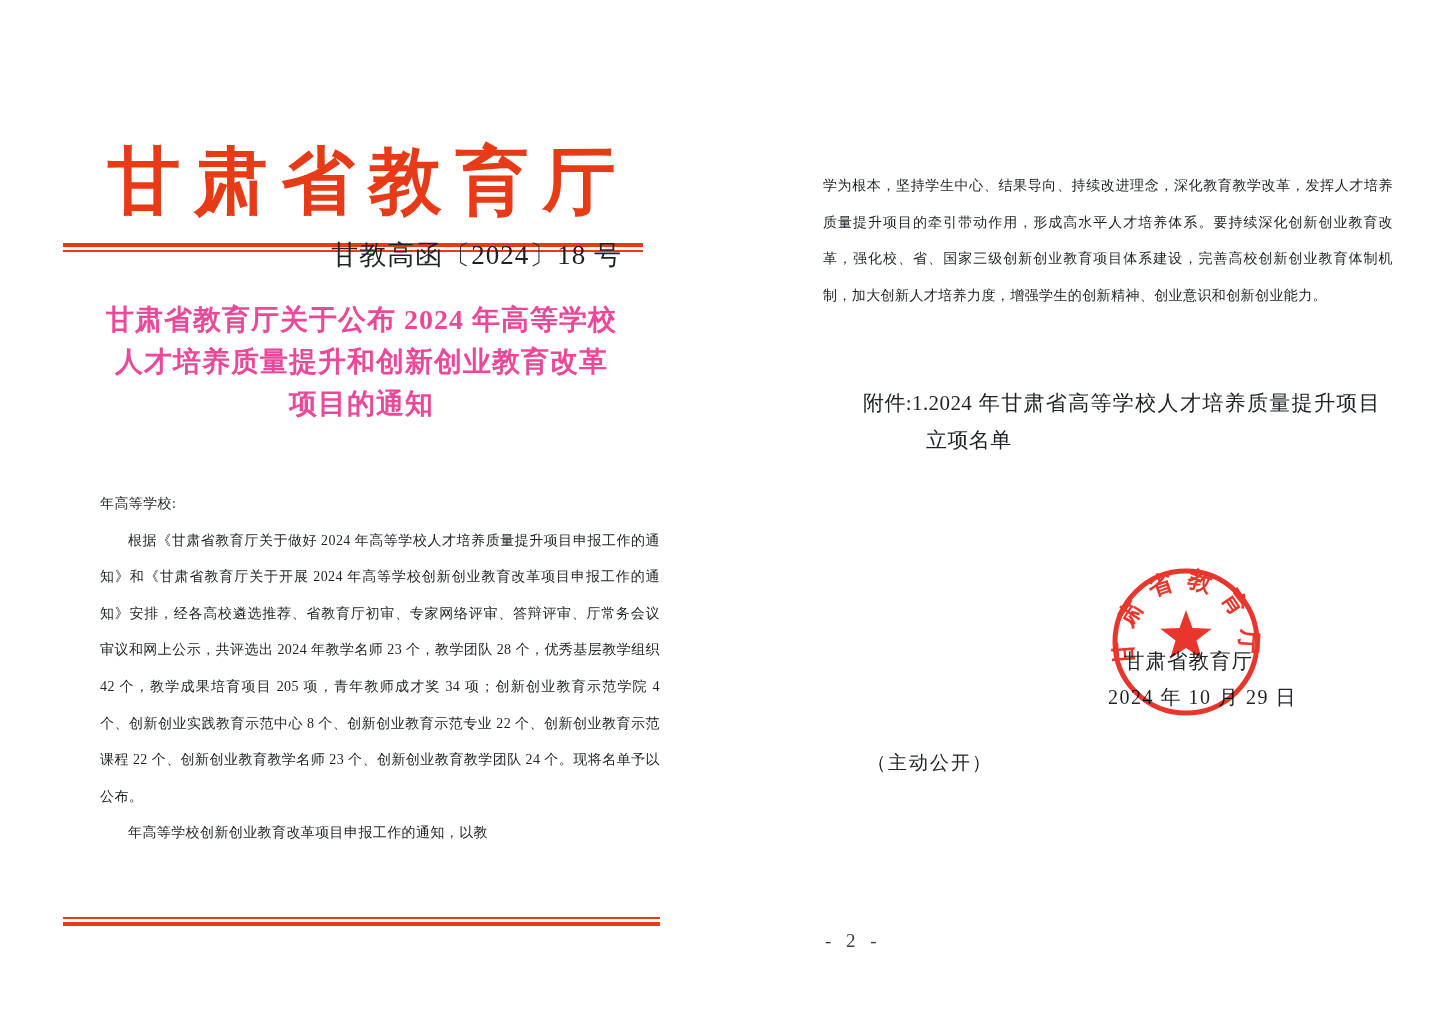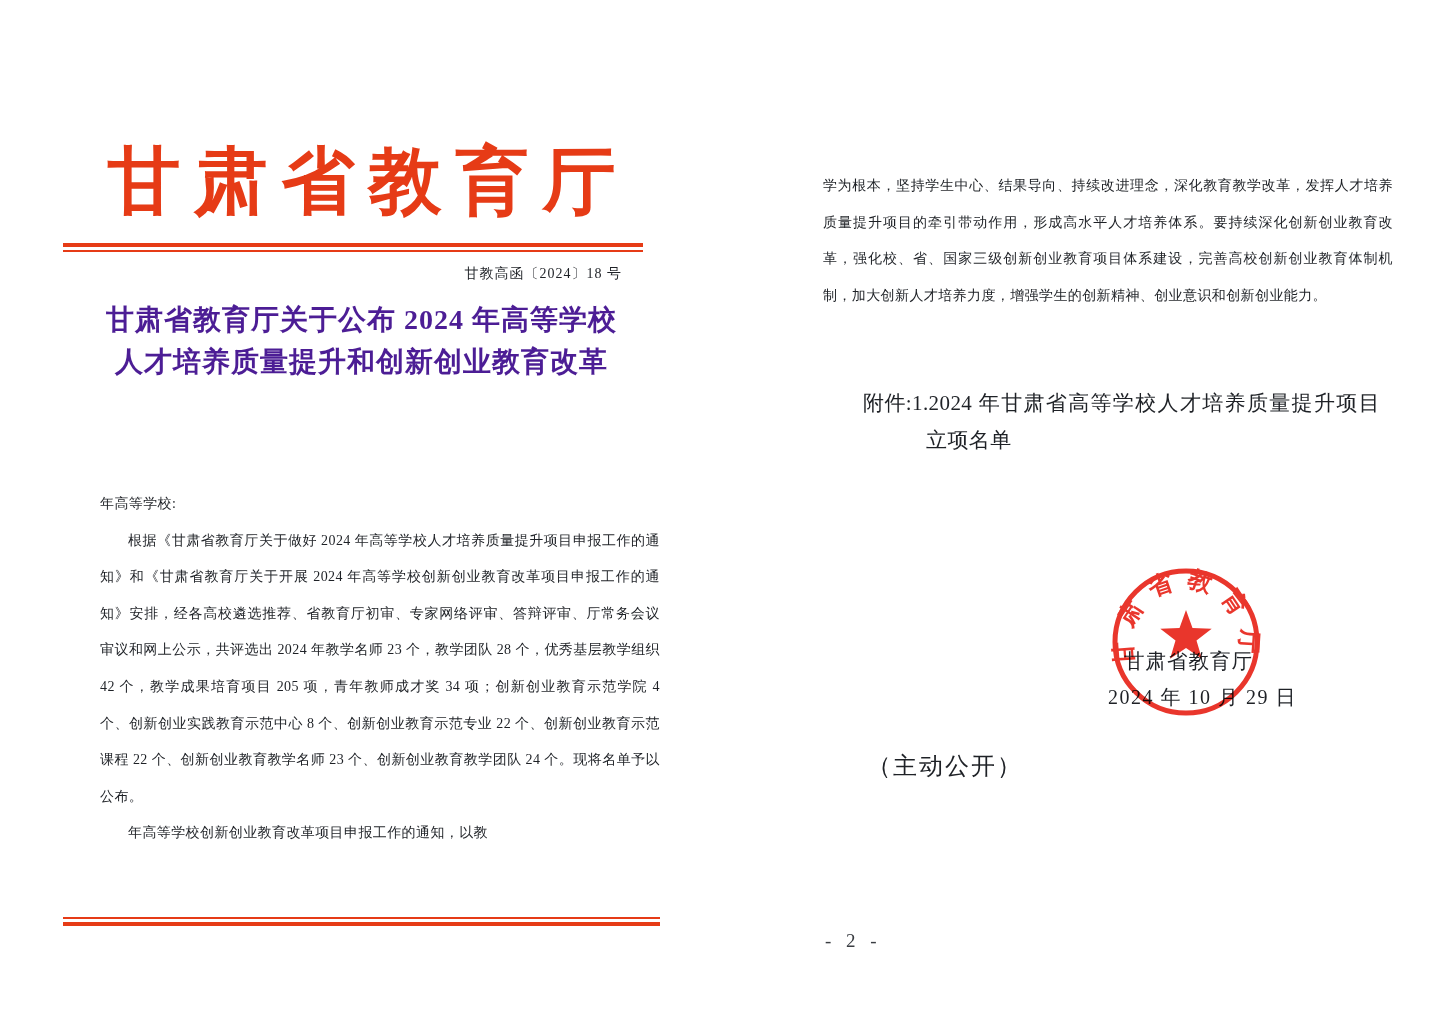--- a/index.html
+++ b/index.html
@@ -25,27 +25,27 @@
   }
   .rule{position:absolute;left:0;}
   .rule i{display:block;}
   .rule .thick{height:4px;background:var(--red-accent);}
   .rule .thin{height:2px;background:var(--red-accent);}
   .rule-top{top:243px;width:580px;}
   .rule-top .thin{margin-top:3px;}
   .rule-bottom{top:917px;width:597px;}
   .rule-bottom .thick{margin-top:3px;}
   .doc-number{
-    position:absolute;top:259px;right:38px;
-    font-size:14px;line-height:30px;letter-spacing:1px;white-space:nowrap;
+    position:absolute;top:240px;right:38px;
+    font-size:27px;line-height:30px;letter-spacing:1px;white-space:nowrap;
   }
   .title{
     position:absolute;top:299px;left:0;width:100%;
     text-align:center;font-weight:bold;font-size:28px;line-height:42px;
-    letter-spacing:1px;color:#4c1d95;
+    letter-spacing:1px;color:#ec4899;
   }
   .body-text{
     font-size:14px;line-height:36.6px;text-align:justify;
     letter-spacing:.4px;
     margin-top:39px;
   }
   .body-text p{margin:0;}
   .indent{text-indent:2em;}
   .left-body{position:absolute;top:447px;left:37px;width:560px;}
 
@@ -65,21 +65,21 @@
   .sign-date{
     position:absolute;top:684px;left:285px;z-index:1;
     font-size:20px;letter-spacing:1.5px;white-space:nowrap;
   }
   .seal{
     position:absolute;top:565px;left:286px;z-index:2;
     mix-blend-mode:multiply;opacity:.93;
   }
   .disclosure{
     position:absolute;top:750px;left:44px;
-    font-size:24px;letter-spacing:2px;white-space:nowrap;
+    font-size:19px;letter-spacing:2px;white-space:nowrap;
   }
   .page-number{
     position:absolute;top:930px;left:2px;
     font-size:19px;letter-spacing:5px;color:#3a3d42;white-space:nowrap;
   }
 </style>
 </head>
 <body>
 
 <div class="canvas">
@@ -91,20 +91,21 @@
     <div class="rule rule-top">
       <i class="thick"></i>
       <i class="thin"></i>
     </div>
 
     <div class="doc-number">甘教高函〔2024〕18 号</div>
 
     <div class="title">
       <div>甘肃省教育厅关于公布 2024 年高等学校</div>
       <div>人才培养质量提升和创新创业教育改革</div>
+      <div>项目的通知</div>
     </div>
 
     <div class="body-text left-body">
       <p class="salutation">年高等学校:</p>
       <p class="para indent">根据《甘肃省教育厅关于做好 2024 年高等学校人才培养质量提升项目申报工作的通知》和《甘肃省教育厅关于开展 2024 年高等学校创新创业教育改革项目申报工作的通知》安排，经各高校遴选推荐、省教育厅初审、专家网络评审、答辩评审、厅常务会议审议和网上公示，共评选出 2024 年教学名师 23 个，教学团队 28 个，优秀基层教学组织 42 个，教学成果培育项目 205 项，青年教师成才奖 34 项；创新创业教育示范学院 4 个、创新创业实践教育示范中心 8 个、创新创业教育示范专业 22 个、创新创业教育示范课程 22 个、创新创业教育教学名师 23 个、创新创业教育教学团队 24 个。现将名单予以公布。</p>
       <p class="para indent">年高等学校创新创业教育改革项目申报工作的通知，以教</p>
     </div>
 
     <div class="rule rule-bottom">
       <i class="thin"></i>

